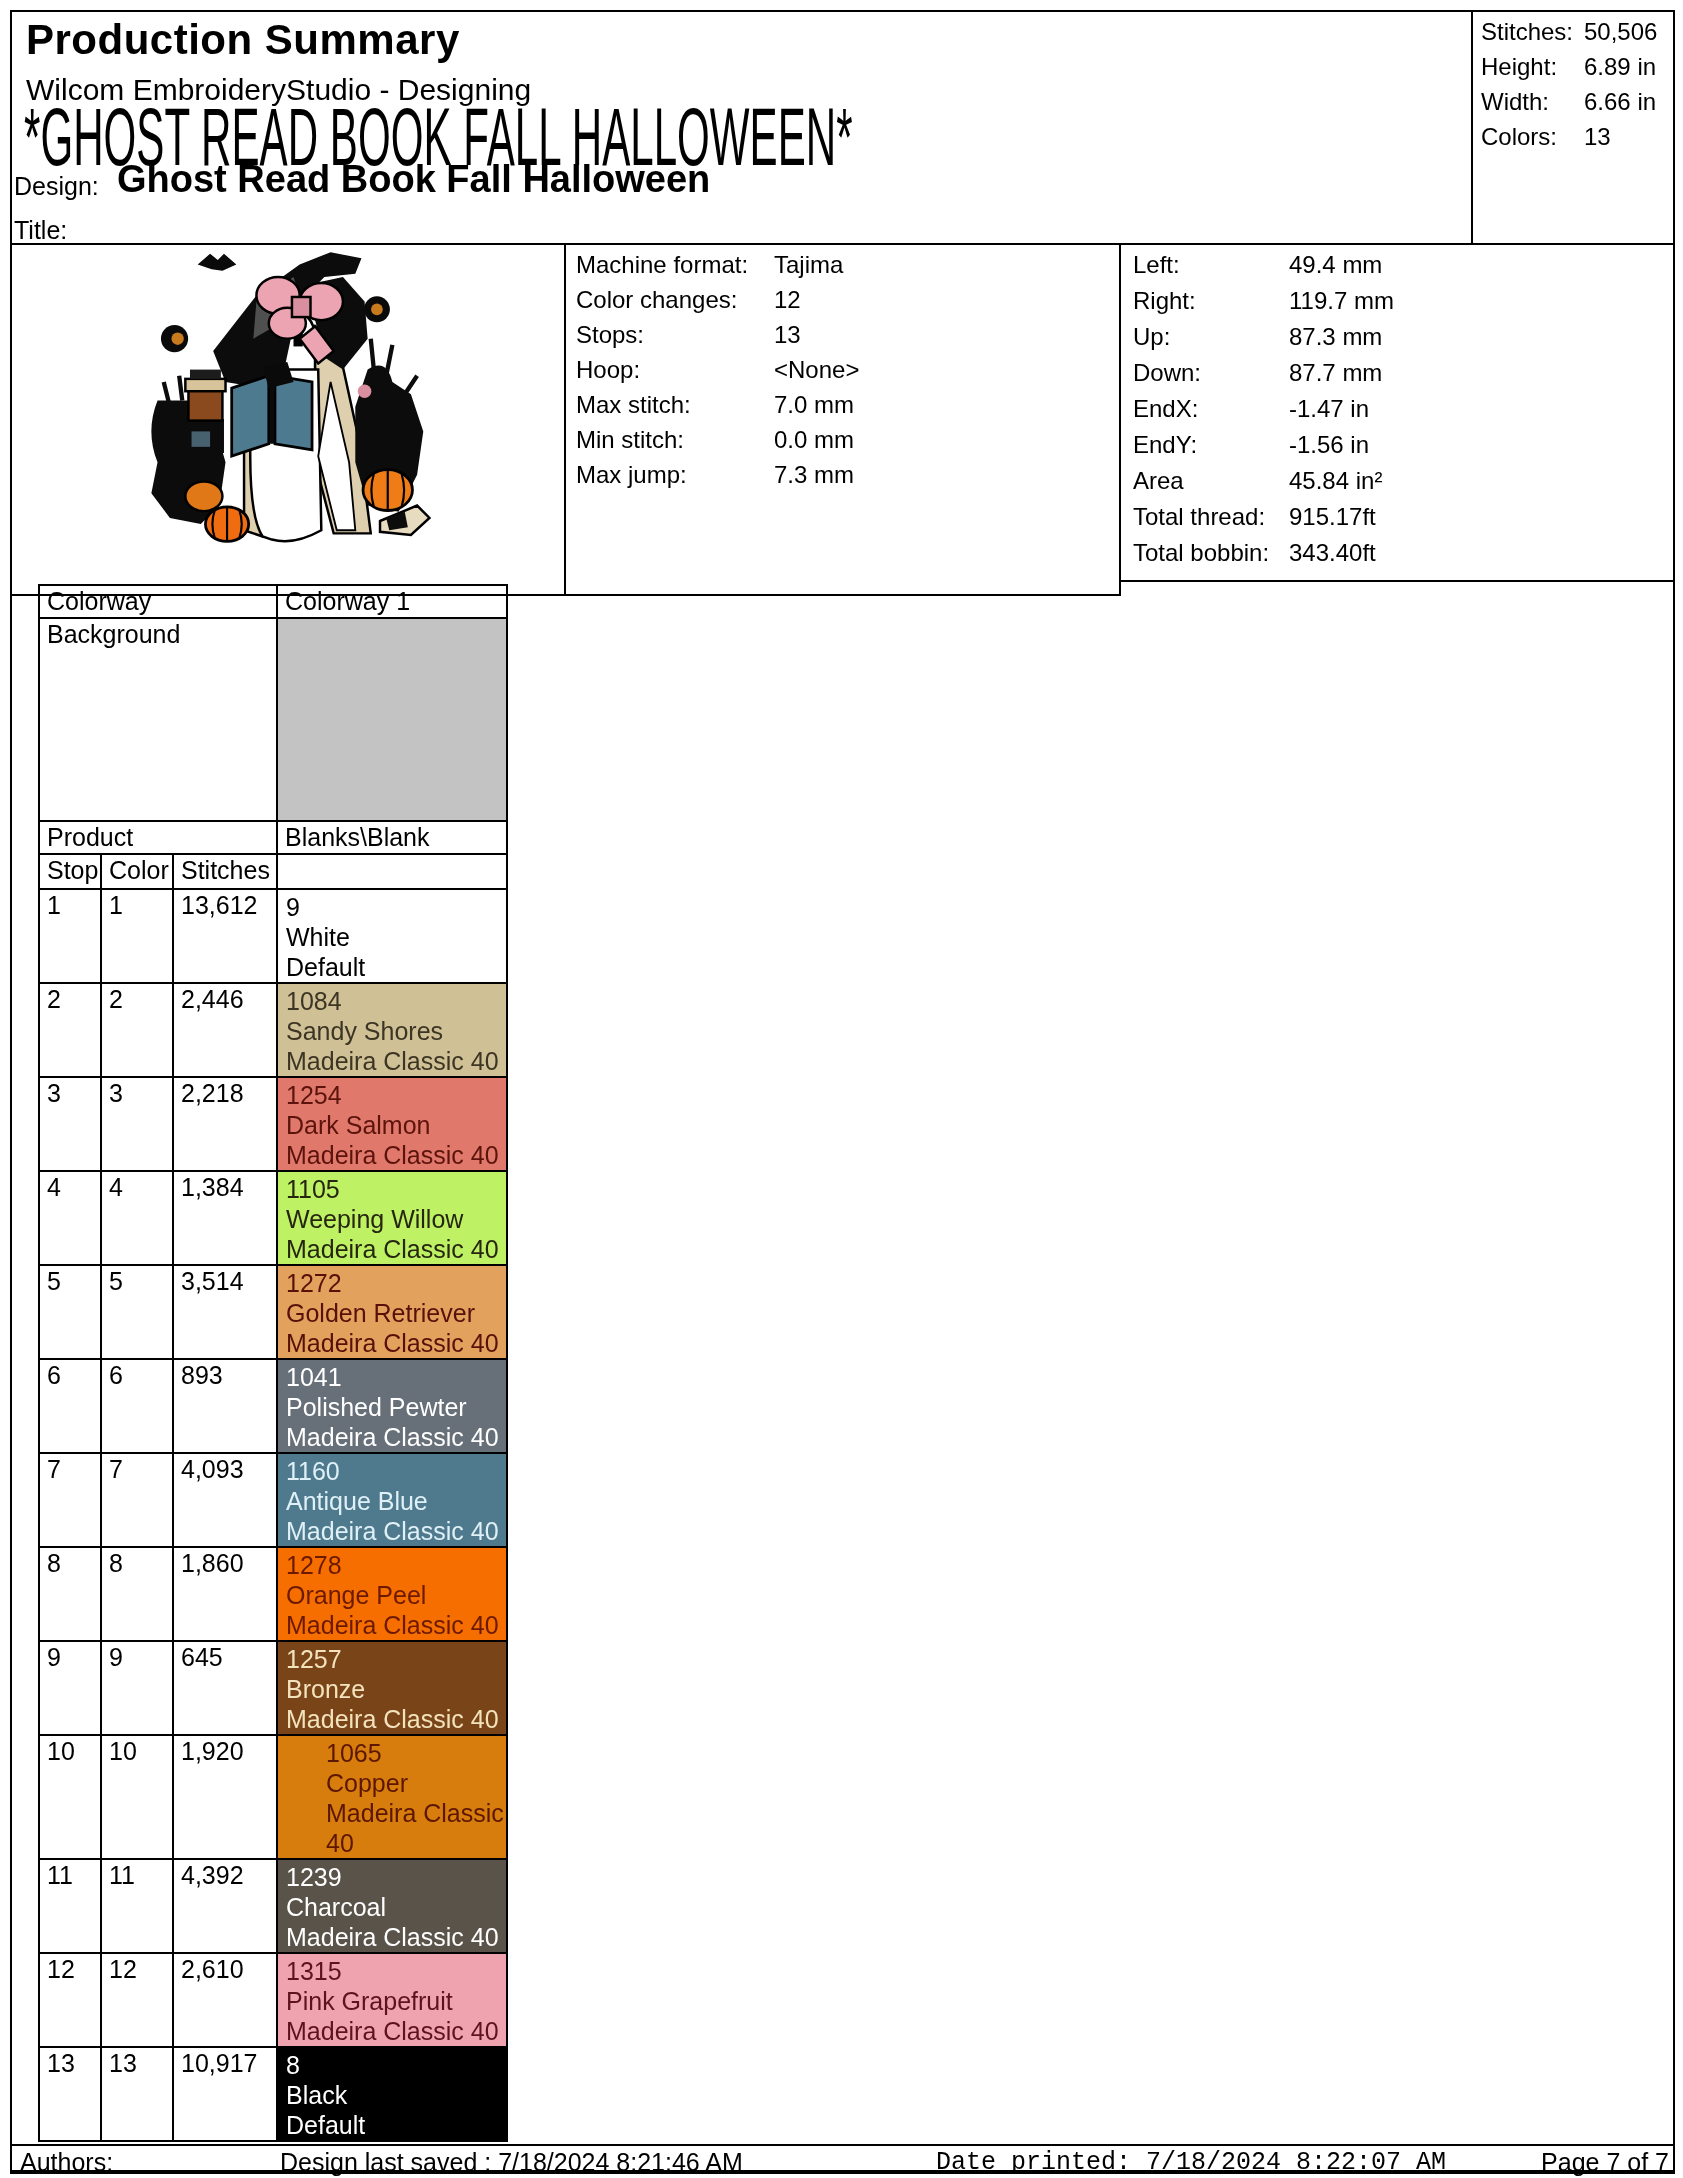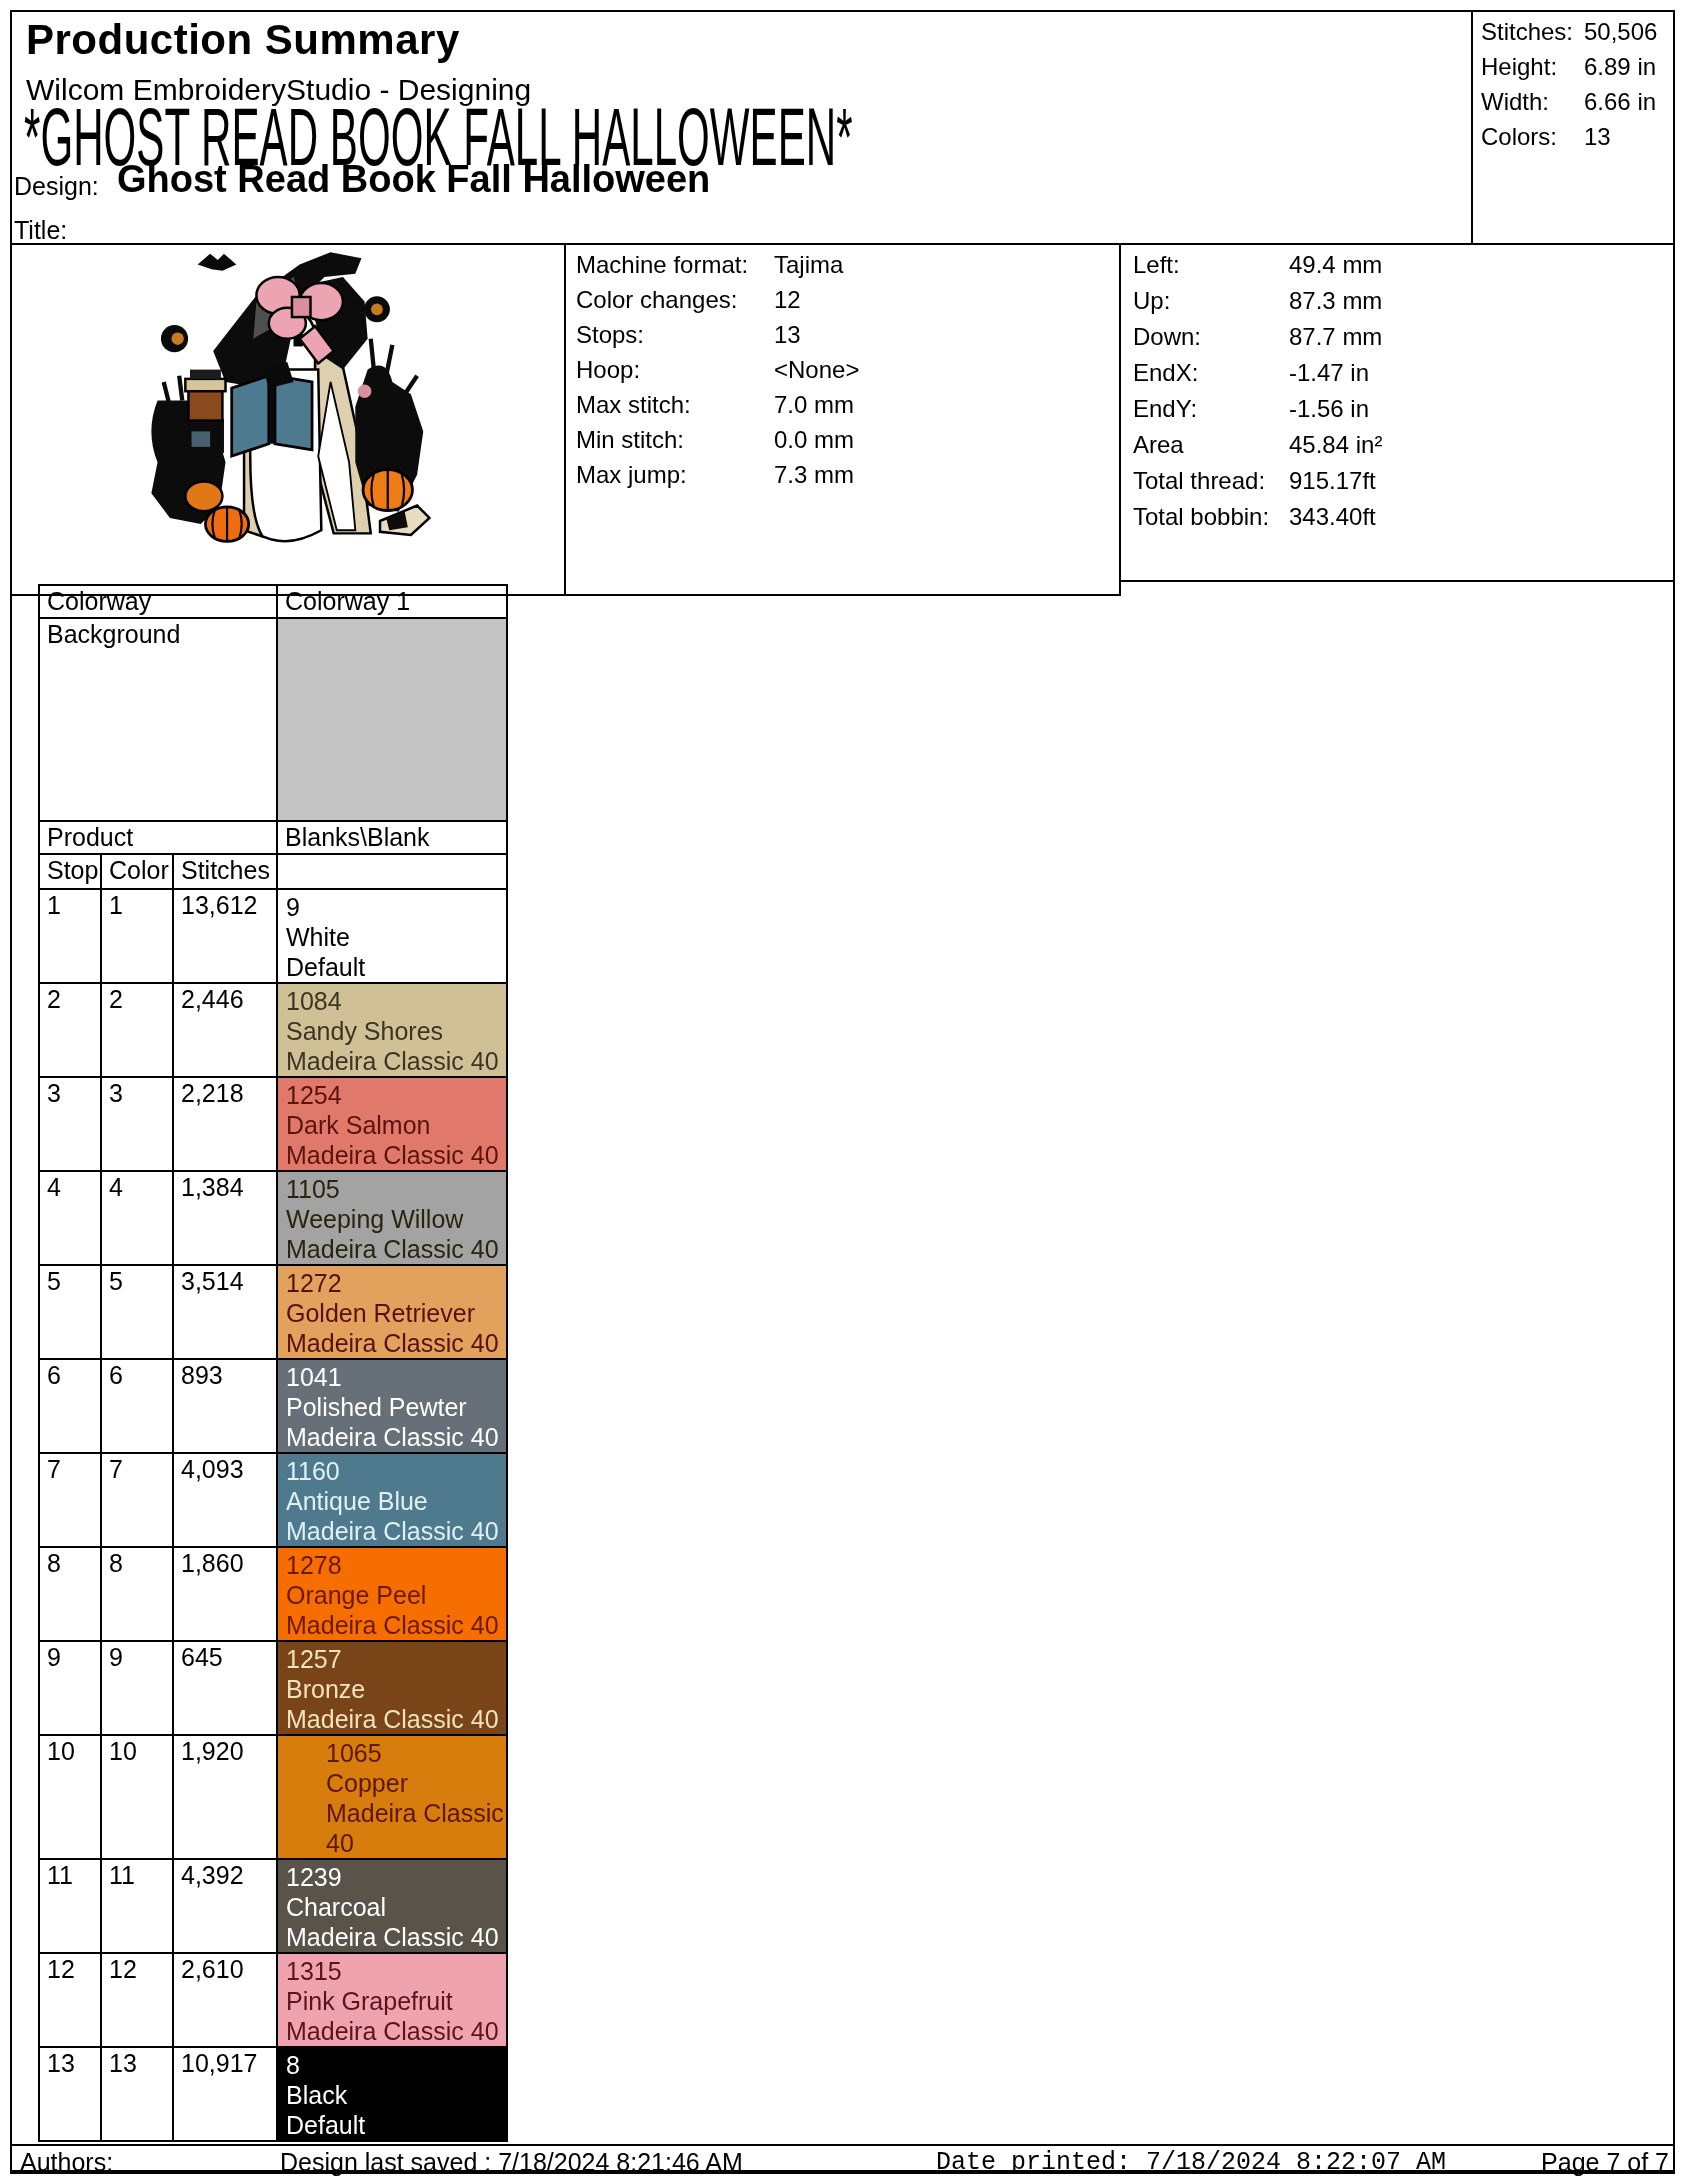--- a/index.html
+++ b/index.html
@@ -171,20 +171,24 @@
       <div class="kv">
         <span class="k">Max jump:</span>
         <span class="v">7.3 mm</span>
       </div>
     </div>
 
   <div class="abs position" id="position-rows">
       <div class="kv">
         <span class="k">Left:</span>
         <span class="v">49.4 mm</span>
+      </div>
+      <div class="kv">
+        <span class="k">Right:</span>
+        <span class="v">119.7 mm</span>
       </div>
       <div class="kv">
         <span class="k">Up:</span>
         <span class="v">87.3 mm</span>
       </div>
       <div class="kv">
         <span class="k">Down:</span>
         <span class="v">87.7 mm</span>
       </div>
       <div class="kv">
@@ -271,21 +275,21 @@
               <div>Dark Salmon</div>
               <div>Madeira Classic 40</div>
             </div>
           </td>
         </tr>
         <tr class="color-row">
           <td>4</td>
           <td>4</td>
           <td>1,384</td>
           <td class="swatch">
-            <div class="swatch-inner" style="background: #a3a3a3; color: rgb(38, 38, 15);">
+            <div class="swatch-inner" style="background: #bef264; color: rgb(38, 38, 15);">
               <div>1105</div>
               <div>Weeping Willow</div>
               <div>Madeira Classic 40</div>
             </div>
           </td>
         </tr>
         <tr class="color-row">
           <td>5</td>
           <td>5</td>
           <td>3,514</td>

